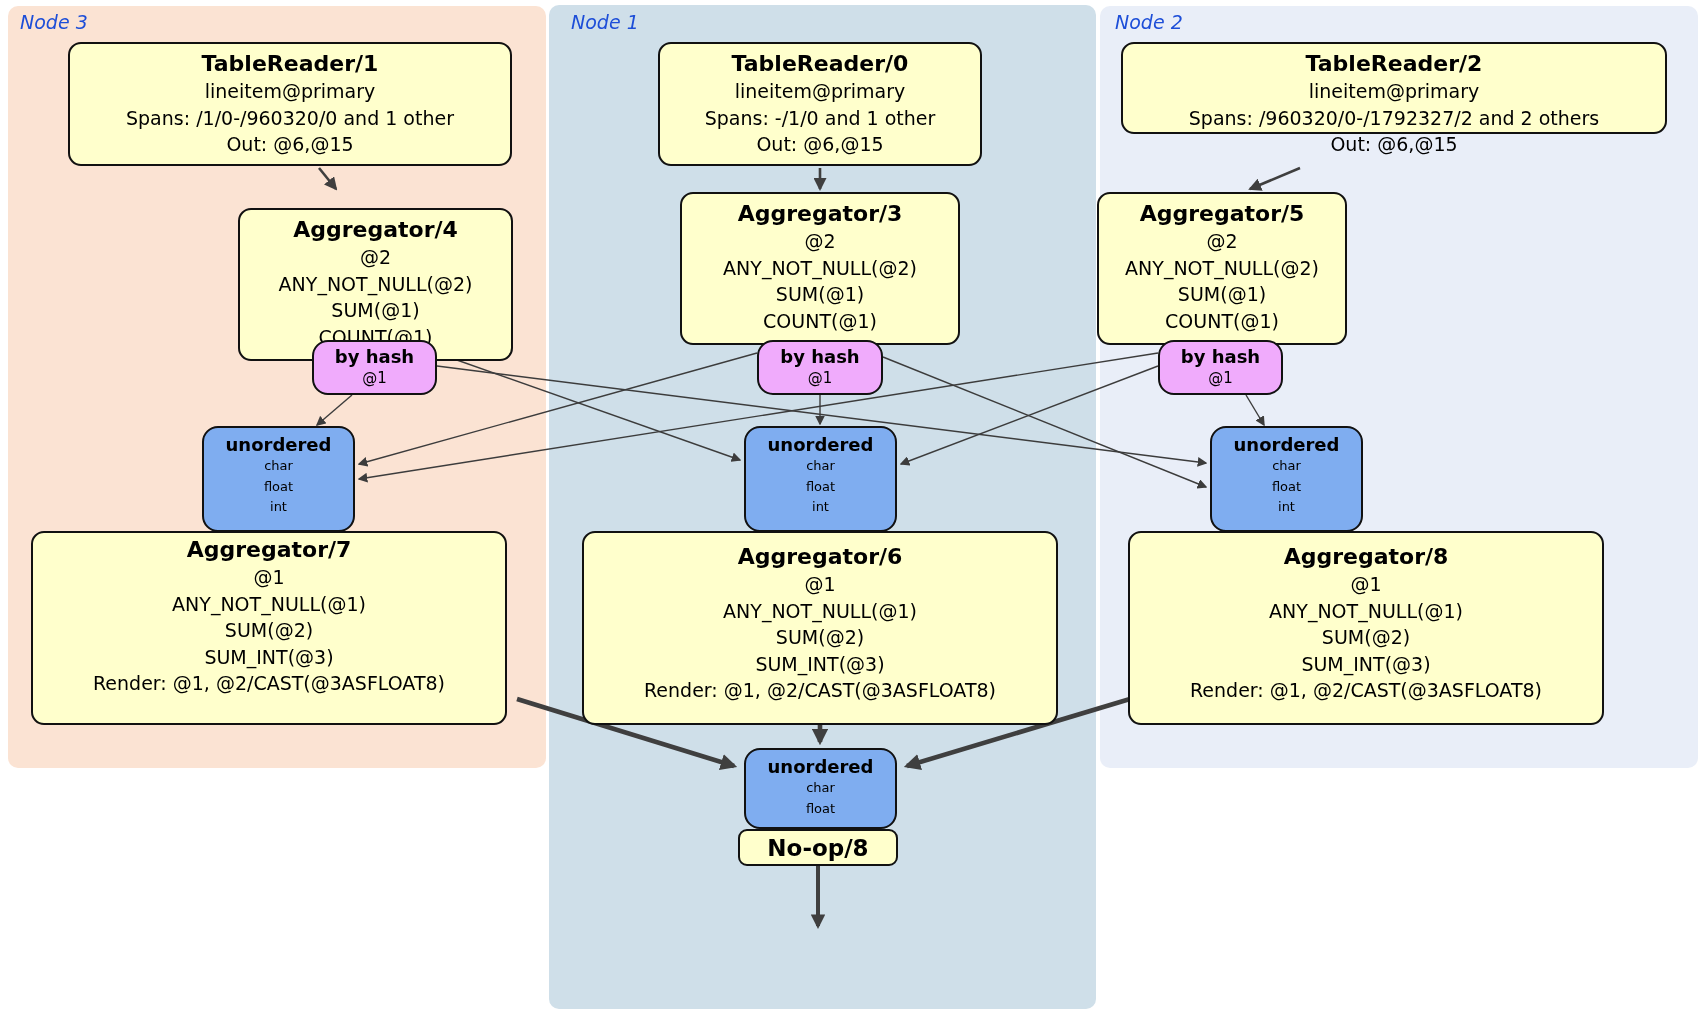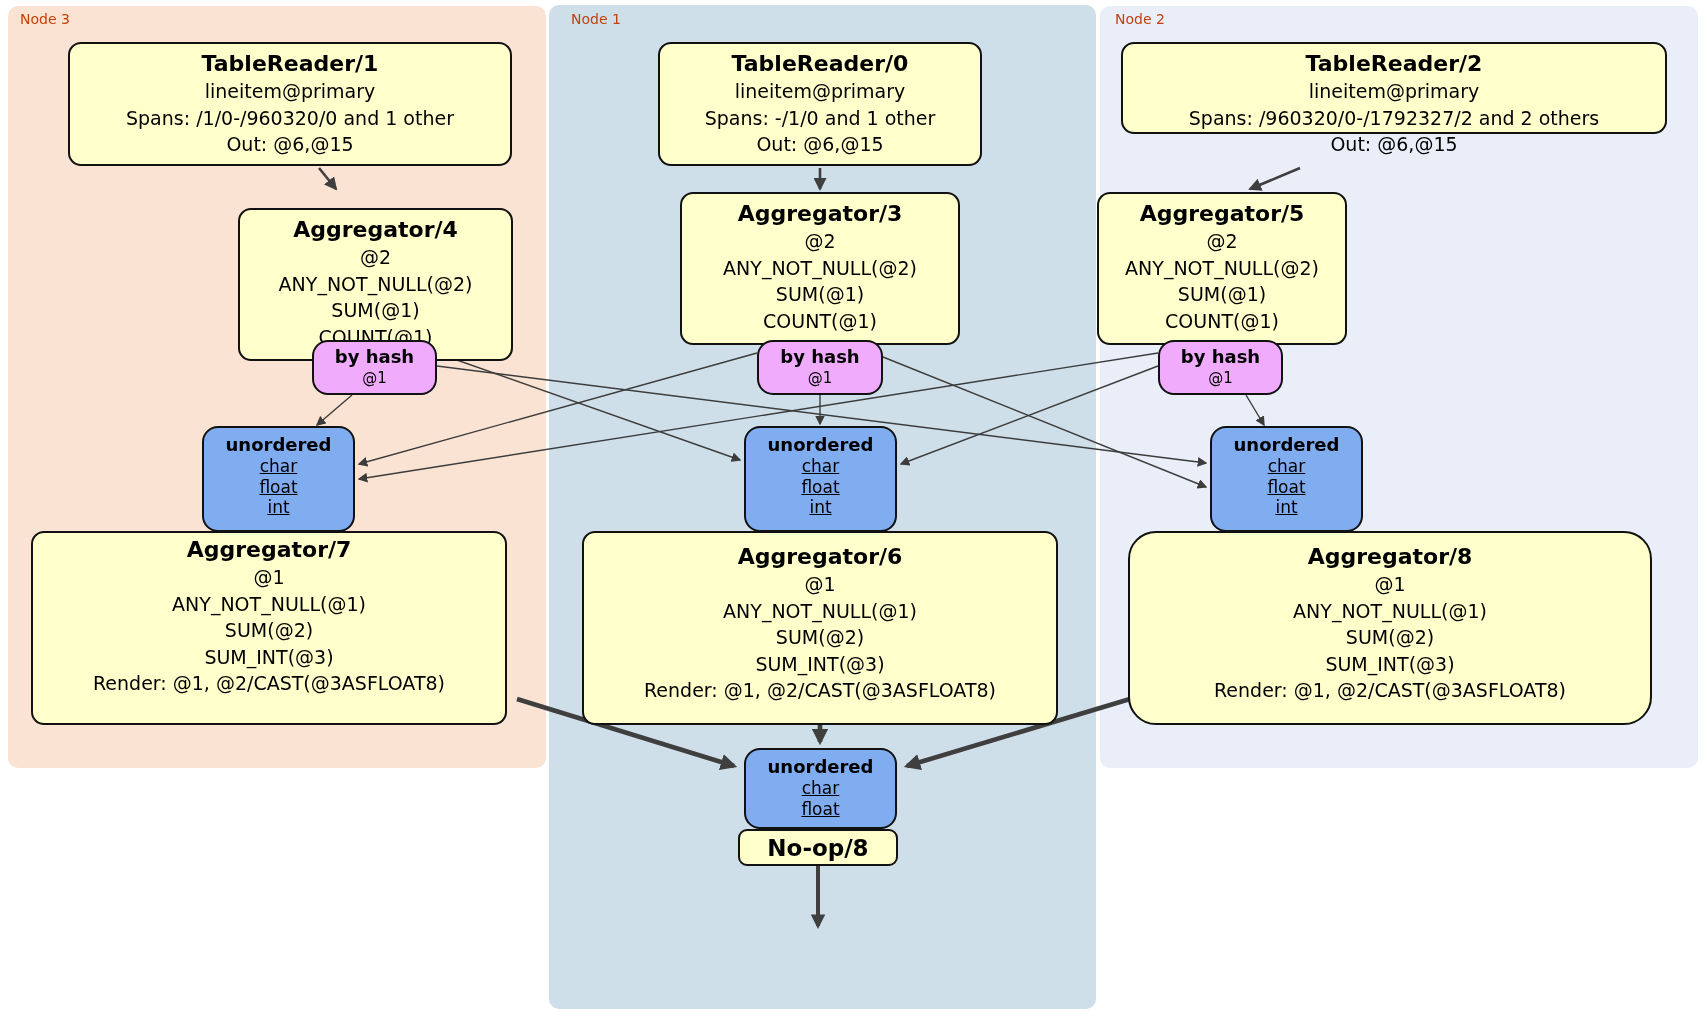--- a/index.html
+++ b/index.html
@@ -1,40 +1,40 @@
 <!DOCTYPE html>
 <html><head>
 <meta charset="utf-8">
 <style>
   html,body{margin:0;padding:0;background:#ffffff;}
   .canvas{
     position:relative;width:1706px;height:1016px;overflow:hidden;
     font-family:"DejaVu Sans","Liberation Sans",sans-serif;color:#000;background:#fff;
   }
   .region{position:absolute;border-radius:10px;}
-  .region-label{position:absolute;font-size:14px;color:#c2410c;}
+  .region-label{position:absolute;font-size:19px;color:#1d4ed8;font-style:italic;}
   .edges{position:absolute;left:0;top:0;width:1706px;height:1016px;pointer-events:none;}
   .node{
     position:absolute;box-sizing:border-box;background:#ffffcc;border:2px solid #111;
     border-radius:13px;display:flex;flex-direction:column;align-items:center;
     justify-content:flex-start;text-align:left;
   }
   .node .nt{font-weight:bold;font-size:22px;line-height:29px;}
   .node .nl{font-size:19px;line-height:26.5px;white-space:nowrap;}
   .proc{padding-top:5px;}
   .router{
     background:#f0abfc;border-radius:16px;padding-top:3px;z-index:3;
   }
   .router .nt{font-size:18px;line-height:23px;}
   .router .nl{font-size:15px;line-height:20px;}
   .sync{
     background:#7fadf0;border-radius:16px;padding-top:5px;z-index:3;
   }
   .sync .nt{font-size:18px;line-height:23px;}
-  .sync .nl{font-size:17px;line-height:20.5px;text-decoration:underline;}
+  .sync .nl{font-size:13px;line-height:20.5px;}
   .pill{justify-content:center;border-radius:9px;}
   .pill .nt{font-size:23px;line-height:26px;}
 </style>
 </head>
 <body>
 
 <div class="canvas">
 
   <div class="region" style="left:8px;top:6px;width:538px;height:762px;background:#fbe3d3;"></div>
   <div class="region" style="left:549px;top:5px;width:547px;height:1004px;background:#cfdfe9;"></div>
@@ -128,21 +128,21 @@
     <div class="nl">Render: @1, @2/CAST(@3ASFLOAT8)</div>
   </div>
   <div class="node proc" style="left:582px;top:531px;width:476px;height:194px;padding-top:9px;">
     <div class="nt">Aggregator/6</div>
     <div class="nl">@1</div>
     <div class="nl">ANY_NOT_NULL(@1)</div>
     <div class="nl">SUM(@2)</div>
     <div class="nl">SUM_INT(@3)</div>
     <div class="nl">Render: @1, @2/CAST(@3ASFLOAT8)</div>
   </div>
-  <div class="node proc" style="left:1128px;top:531px;width:524px;height:194px;padding-top:9px;border-radius:28px;">
+  <div class="node proc" style="left:1128px;top:531px;width:476px;height:194px;padding-top:9px;">
     <div class="nt">Aggregator/8</div>
     <div class="nl">@1</div>
     <div class="nl">ANY_NOT_NULL(@1)</div>
     <div class="nl">SUM(@2)</div>
     <div class="nl">SUM_INT(@3)</div>
     <div class="nl">Render: @1, @2/CAST(@3ASFLOAT8)</div>
   </div>
 
   <div class="node router" style="left:312px;top:340px;width:125px;height:55px;">
     <div class="nt">by hash</div>

